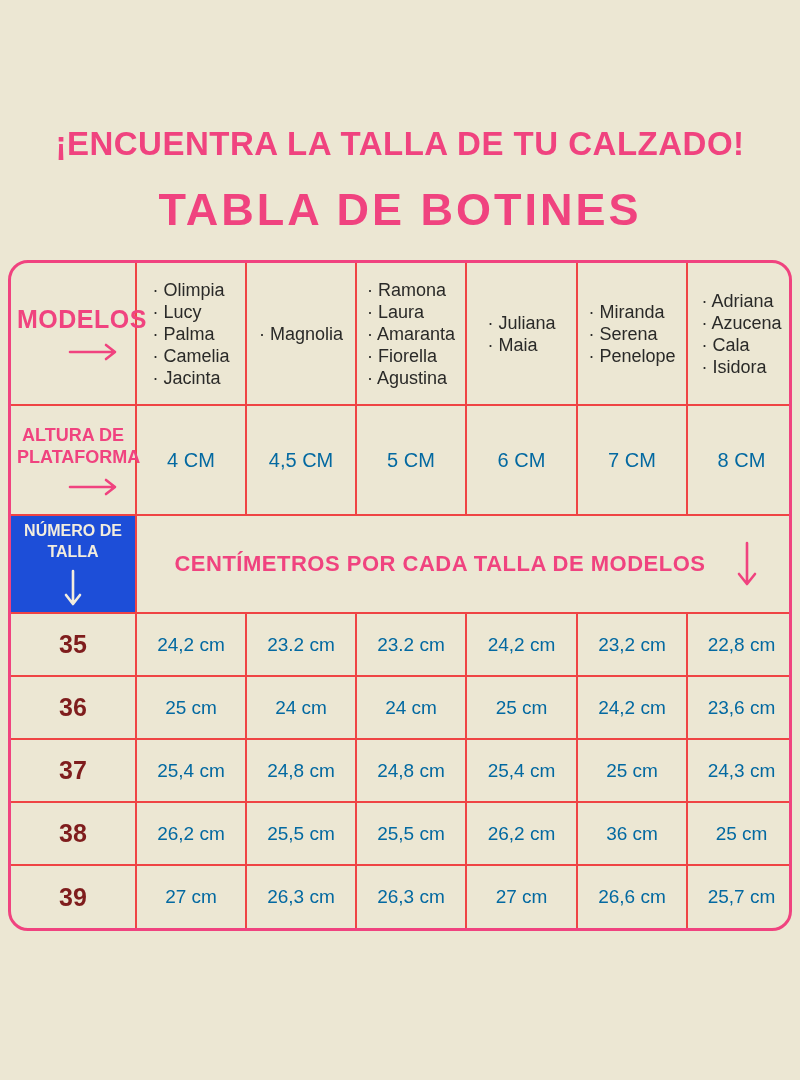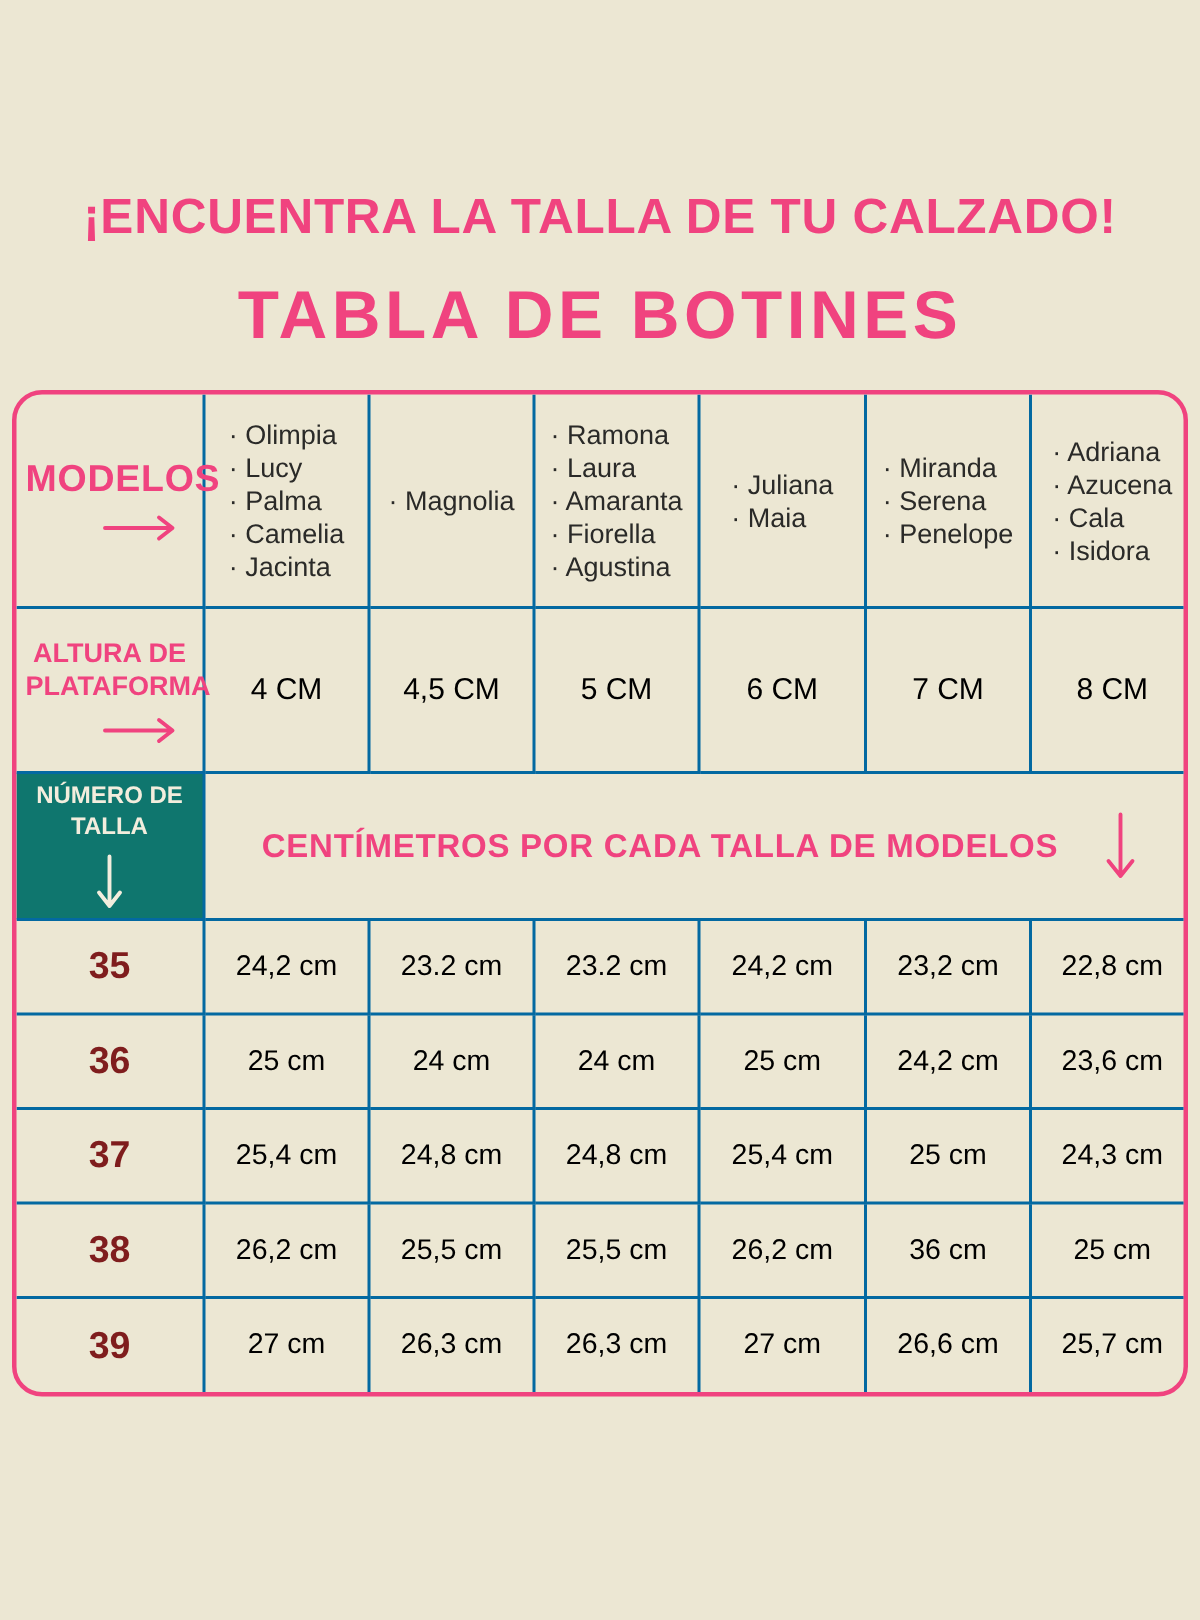--- a/index.html
+++ b/index.html
@@ -39,21 +39,21 @@
     border-radius: 20px;
     overflow: hidden;
     background: #ECE7D3;
   }
   table.size-table {
     border-collapse: collapse;
     table-layout: fixed;
     width: 100%;
   }
   .size-table td, .size-table th {
-    border: 2px solid #0369a1;
+    border: 2px solid #ef4444;
     text-align: center;
     vertical-align: middle;
     padding: 4px 6px;
   }
   
   .size-table tr > *:first-child { border-left: none; }
   .size-table tr > *:last-child { border-right: none; }
   .size-table tr:first-child > * { border-top: none; }
   .size-table tr:last-child > * { border-bottom: none; }
 
@@ -83,26 +83,26 @@
     display: inline-block;
     text-align: left;
     font-size: 18px;
     font-weight: 500;
     line-height: 22px;
     color: #2A2A28;
   }
   .height-value, .cm-value {
     font-size: 20px;
     font-weight: 500;
-    color: #000000;
+    color: #0369a1;
   }
   .cm-value { font-size: 19px; }
 
   .size-head-cell {
-    background: #0f766e;
+    background: #1d4ed8;
     color: #F3EDDD;
     font-size: 16px;
     font-weight: 800;
     line-height: 1.3;
   }
   .size-head-cell .head-arrow { justify-content: center; padding: 6px 0 0 0; }
 
   .banner-cell {
     color: #F0437F;
     font-size: 22px;

